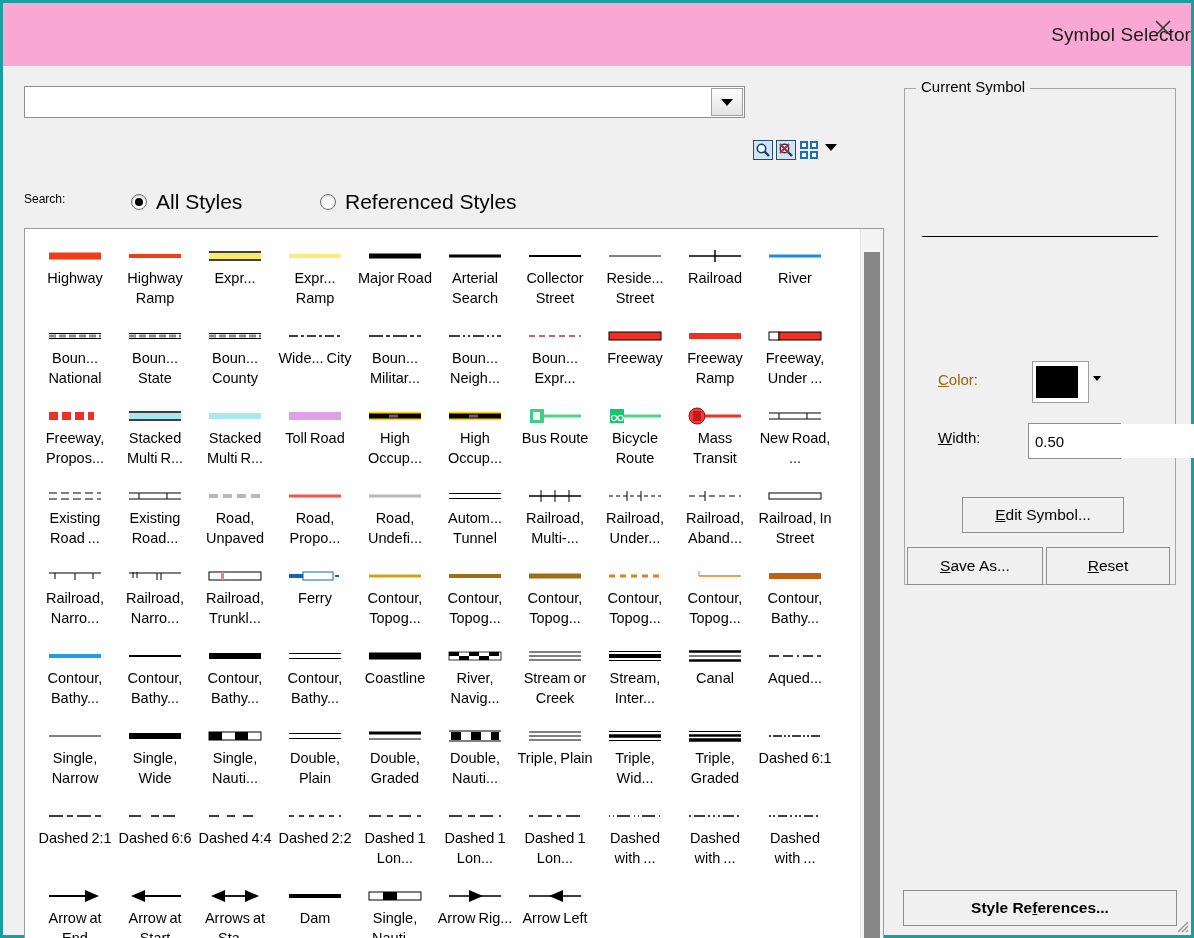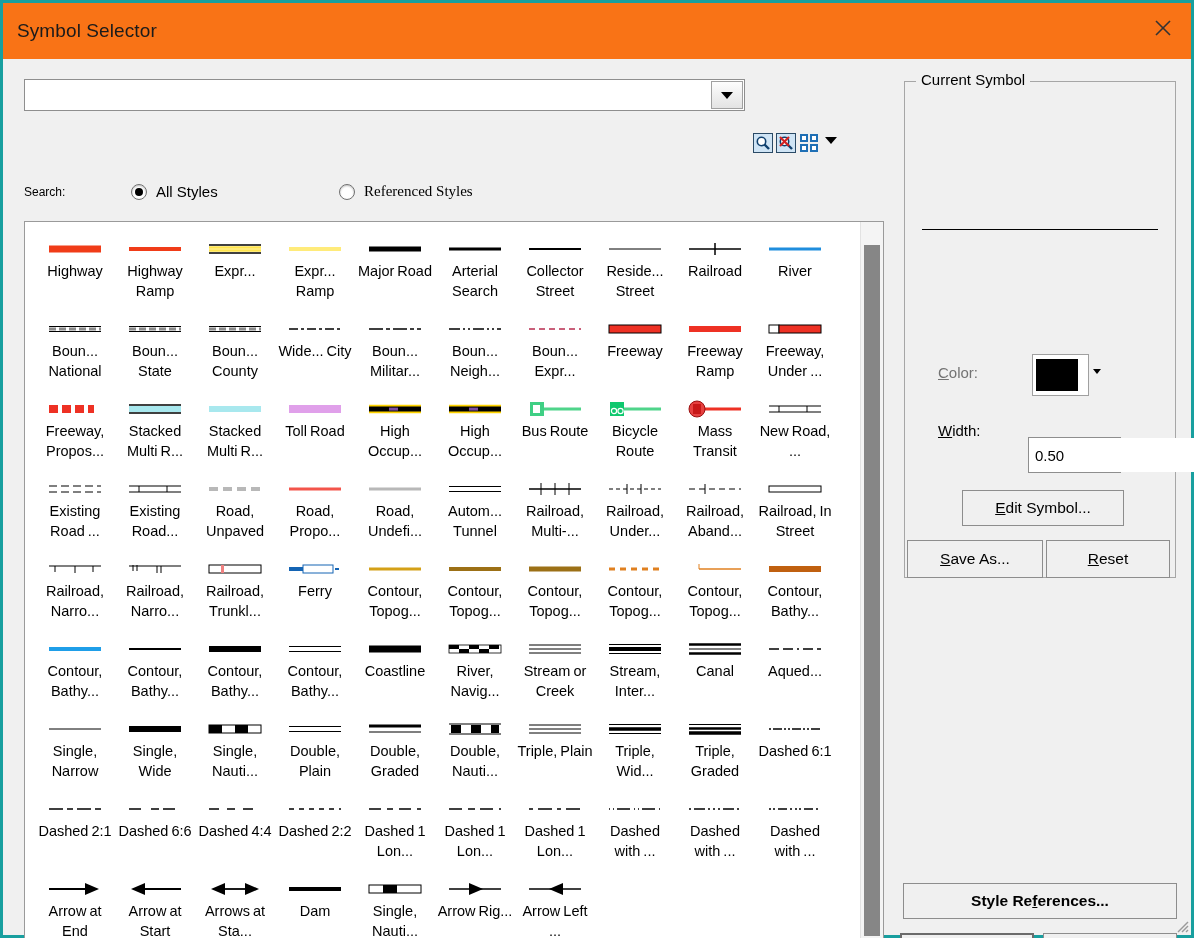--- a/index.html
+++ b/index.html
@@ -14,26 +14,27 @@
     left: 0; top: 0;
     width: 1194px; height: 938px;
     box-sizing: border-box;
     border: 3px solid #189f9f;
     background: #f0f0f0;
     display: flex;
     flex-direction: column;
   }
   
   #titlebar {
-    height: 56px;
-    background: #f97316;
+    height: 63px;
+    background: #f9a8d4;
     display: flex;
     align-items: center;
     flex: none;
     position: relative;
+    justify-content: flex-end;
   }
   #title-text {
     font-size: 19px;
     color: #1b1b1b;
     margin-left: 14px;
     letter-spacing: .1px;
   }
   #close-btn {
     position: absolute;
     right: 0; top: 0;
@@ -102,24 +103,24 @@
   #search-label {
     position: absolute;
     left: 21px; top: 126px;
     font-size: 12px; color: #000;
   }
   .radio-item {
     position: absolute;
     top: 124px;
     display: flex; align-items: center;
     cursor: pointer;
-    font-size: 15px; color: #000;
+    font-size: 21px; color: #000;
   }
   #radio-all  { left: 128px; }
-  #radio-ref  { left: 336px; font-family: Liberation Serif, serif; }
+  #radio-ref  { left: 317px; }
   .radio-dot {
     width: 14px; height: 14px;
     border-radius: 50%;
     border: 1px solid #707070;
     background: #fff;
     box-shadow: inset 0 1px 2px rgba(0,0,0,.25);
     margin-right: 9px;
     position: relative;
     flex: none;
   }
@@ -217,21 +218,21 @@
     width: 236px; height: 2px;
   }
   #symbol-preview-line {
     width: 100%;
     border-top: 1px solid #000;
   }
 
   #color-label {
     position: absolute;
     left: 935px; top: 305px;
-    font-size: 15px; color: #737373;
+    font-size: 15px; color: #a16207;
   }
   #color-swatch-wrap {
     position: absolute;
     left: 1029px; top: 295px;
     width: 57px; height: 42px;
     box-sizing: border-box;
     border: 1px solid #a0a0a0;
     background: #fff;
     display: flex;
     align-items: center;
@@ -259,21 +260,20 @@
     font-size: 15px; color: #000;
   }
   #width-spinner {
     position: absolute;
     left: 1025px; top: 357px;
     width: 93px; height: 36px;
     box-sizing: border-box;
     border: 1px solid #8e8e8e;
     background: #fff;
     display: flex;
-    margin-top: 21px;
   }
   #width-value {
     flex: 1;
     border: none; outline: none;
     font-family: "Liberation Sans", sans-serif;
     font-size: 15px;
     padding-left: 6px;
     background: #fff; color: #000;
   }
 

